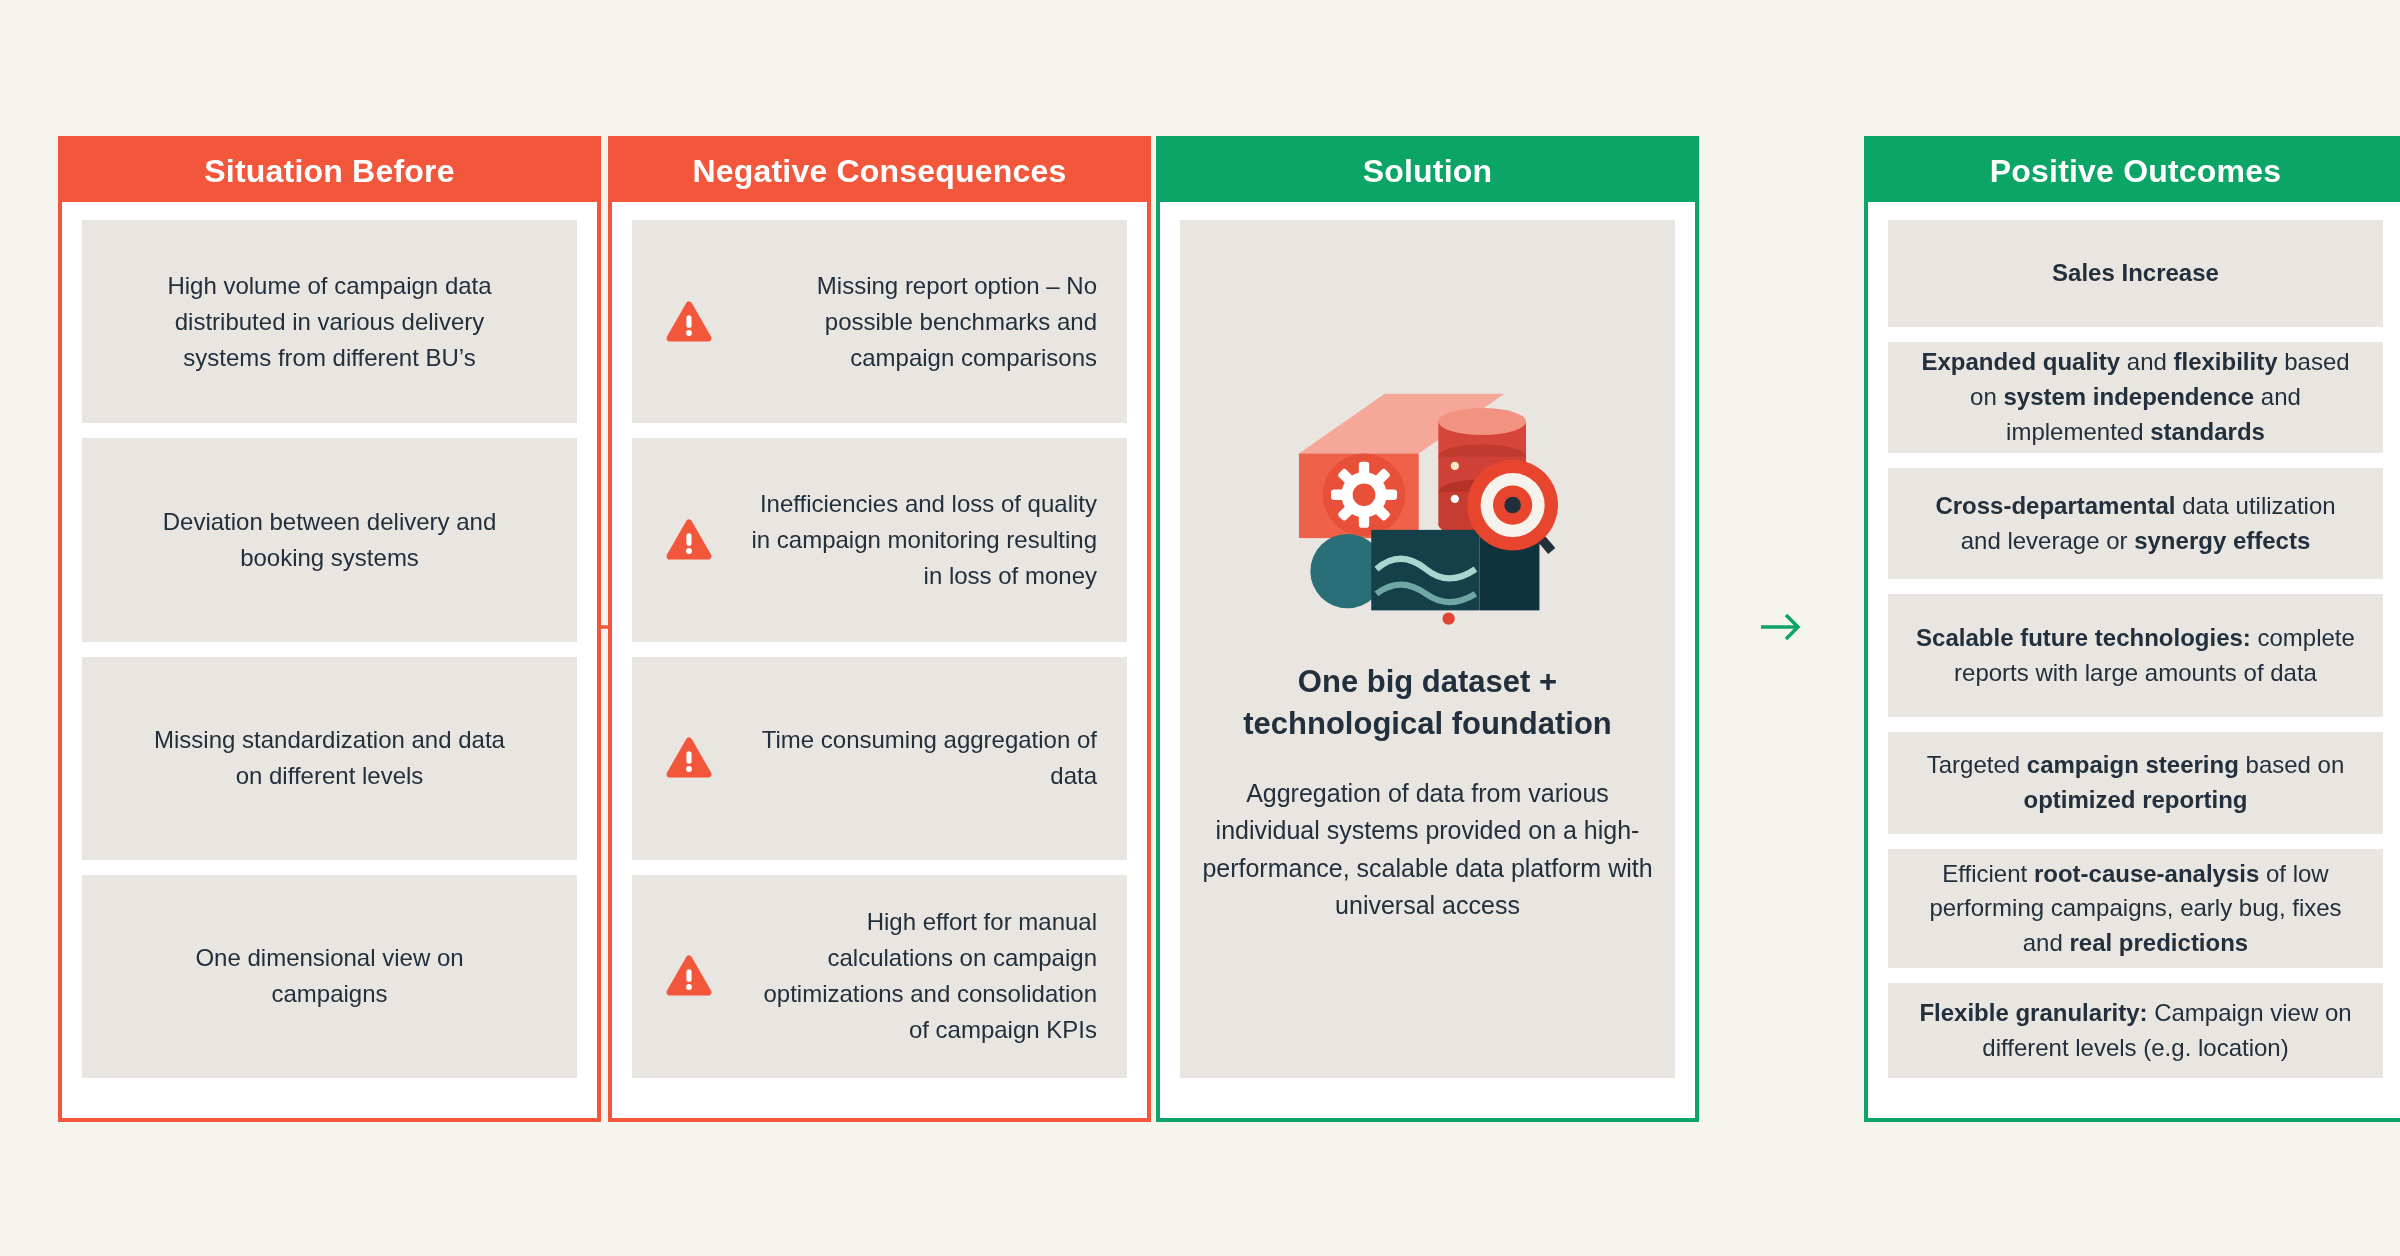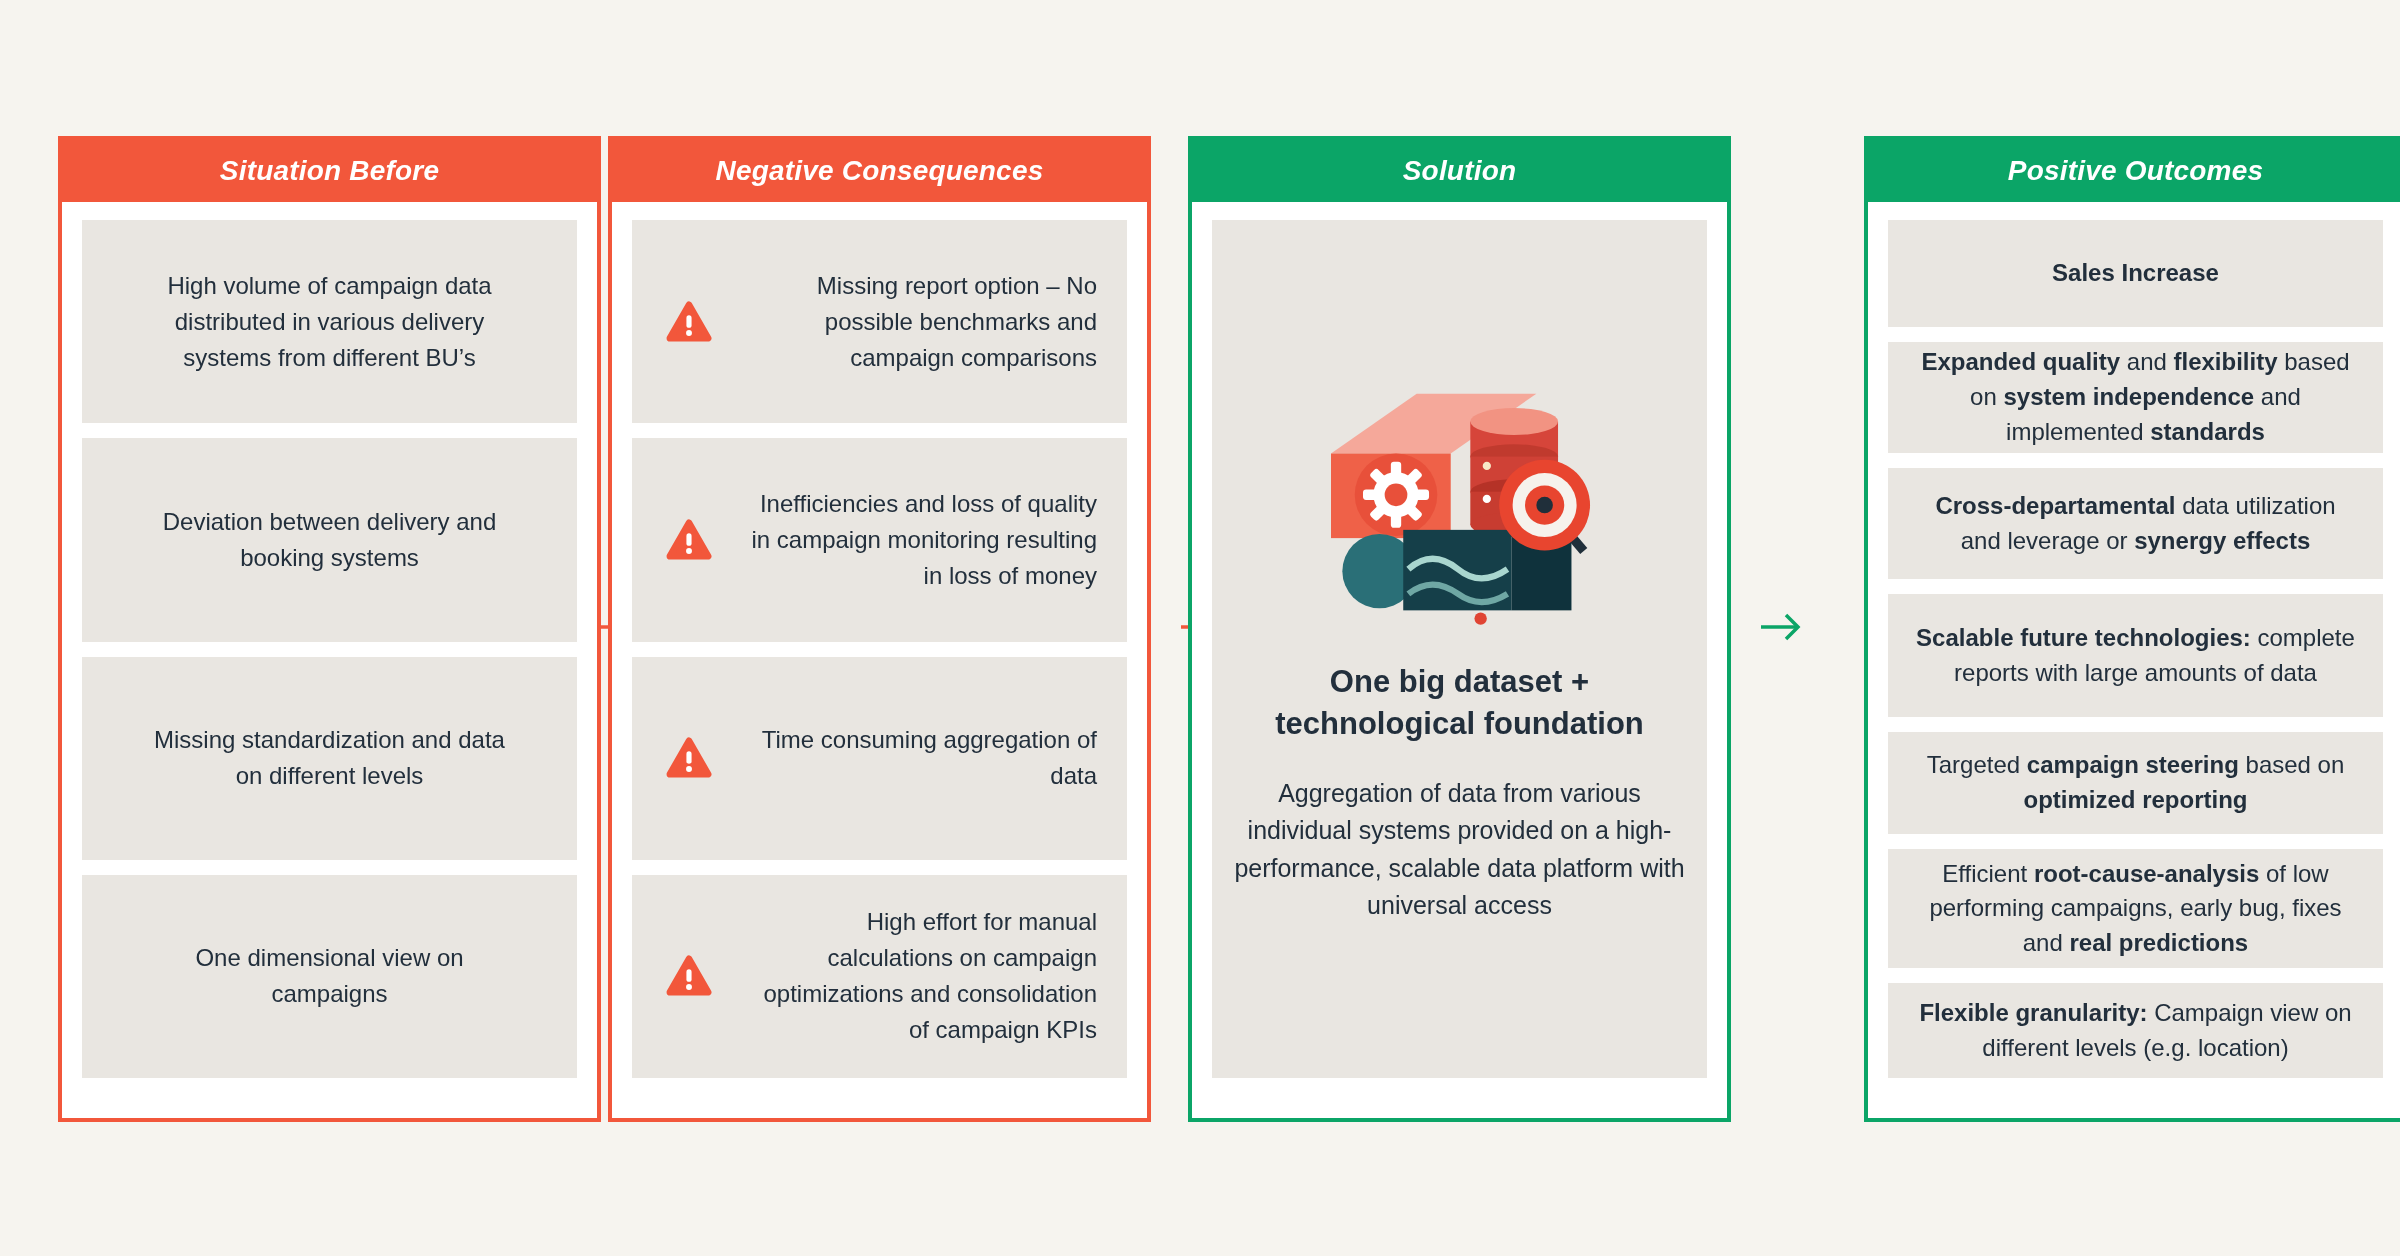--- a/index.html
+++ b/index.html
@@ -23,24 +23,23 @@
     display:flex;
     flex-direction:column;
   }
   .column.red   { border-color:#F2573B; }
   .column.green { border-color:#0BA567; }
 
   .col-header {
     flex:0 0 62px;
     display:flex; align-items:center; justify-content:center;
     color:#ffffff;
-    font-size:28px;
+    font-size:32px;
     font-weight:700;
     letter-spacing:0.2px;
-    font-style:italic;
   }
   .column.red   .col-header { background:#F2573B; }
   .column.green .col-header { background:#0BA567; }
 
   .col-body {
     flex:1;
     display:flex;
     flex-direction:column;
     gap:15px;
     padding:18px 20px 40px 20px;
@@ -170,21 +169,21 @@
     </div>
   </section>
 
   <div class="arrow" style="left:1179px">
     <svg width="46" height="38" viewBox="0 0 46 38">
       <line x1="2" y1="19" x2="39" y2="19" stroke="#F2573B" stroke-width="3.5"></line>
       <polyline points="27,7 39,19 27,31" fill="none" stroke="#F2573B" stroke-width="3.5"></polyline>
     </svg>
   </div>
 
-  <section class="column green" style="left:1188px">
+  <section class="column green" style="left:1156px">
     <header class="col-header">Solution</header>
     <div class="col-body">
       <div class="box solution-box">
 
         <svg class="illustration" viewBox="0 0 280 250">
 
           <polygon points="15,78 98,20 214,20 131,78" fill="#F5A89A"></polygon>
 
           <rect x="15" y="78" width="116" height="82" fill="#EF6148"></rect>
 

